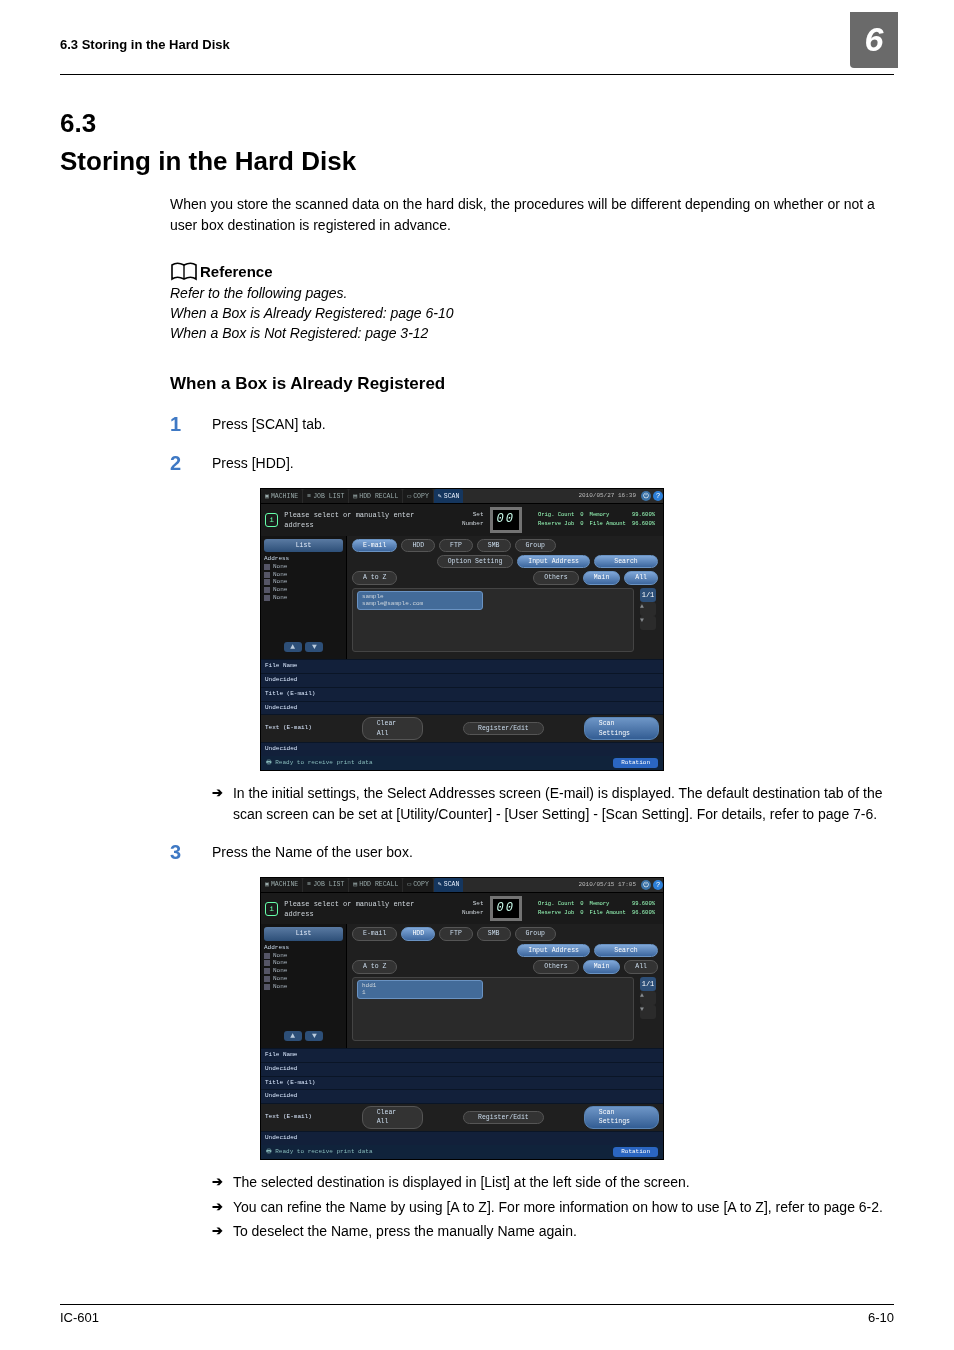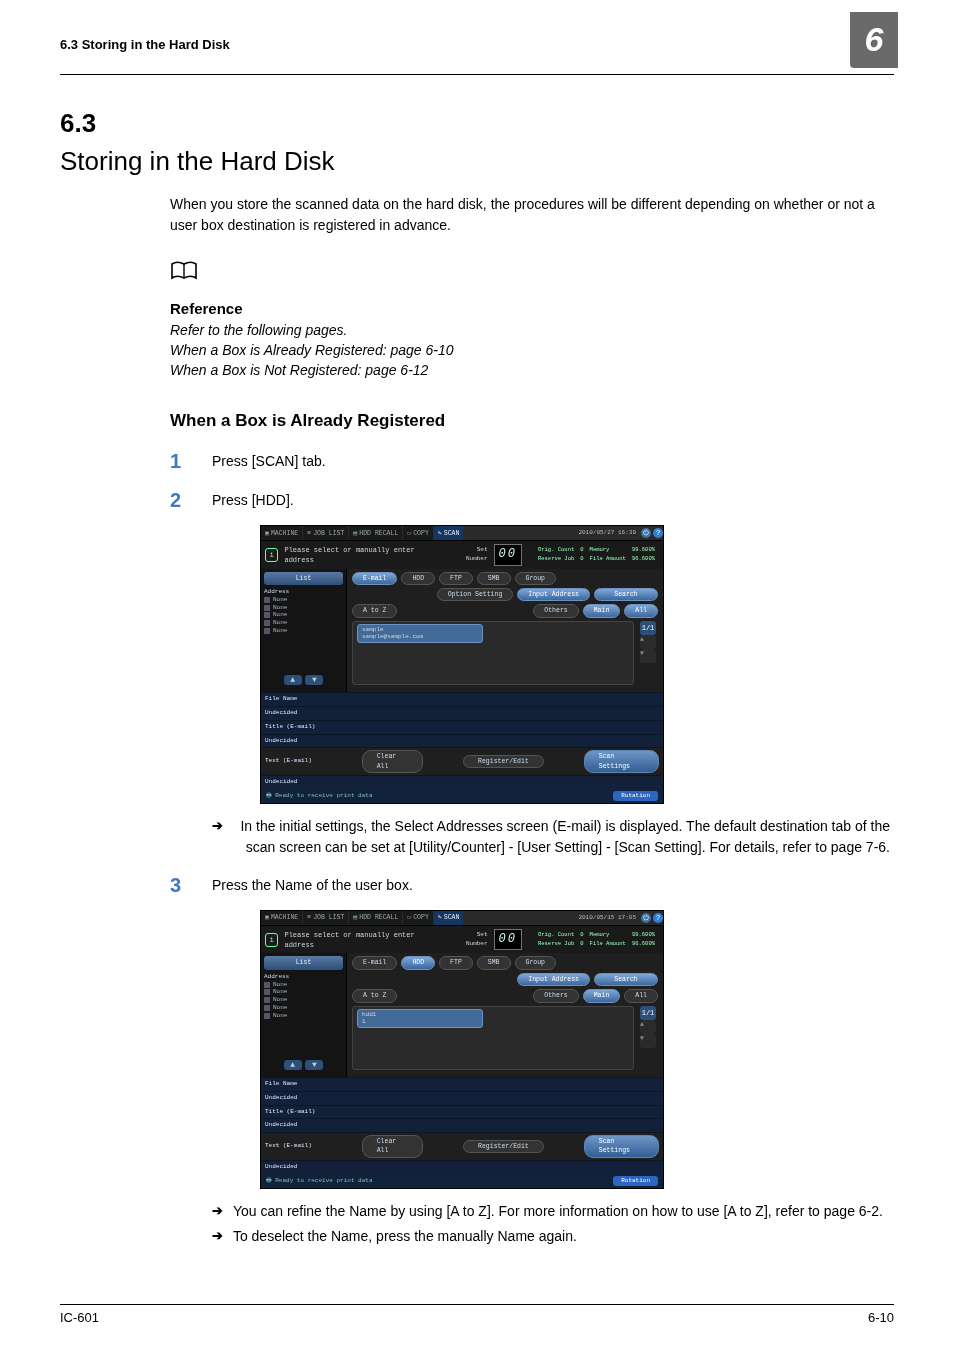--- a/index.html
+++ b/index.html
@@ -39,30 +39,30 @@
   .section-heading {
     display: flex; align-items: baseline;
     margin-bottom: 14px;
     flex-direction: column;
   }
   .section-heading .num {
     font-size: 26px; font-weight: bold;
     width: 110px;
   }
   .section-heading .title {
-    font-size: 26px; font-weight: normal;
+    font-size: 26px; font-weight: bold;
   }
   .body-col {
     margin-left: 110px;
     max-width: 720px;
   }
   .ref-block { margin-top: 26px; }
   .ref-head {
     font-weight: bold; font-size: 15px;
-    display: flex; align-items: flex-start; gap: 17px; flex-direction: column;
+    display: flex; align-items: center; gap: 2px;
   }
   .ref-icon {
     width: 28px; height: 20px;
     display:inline-flex;
   }
   .italic { font-style: italic; }
   .sub-heading {
     font-size: 17px; font-weight: bold;
     margin-top: 28px; margin-bottom: 14px;
   }
@@ -125,21 +125,21 @@
   .topbar .info-ico{
     width:14px;height:14px;border:1px solid #6fa;border-radius:3px;
     display:flex;align-items:center;justify-content:center;color:#6fa;font-size:8px;
   }
   .topbar .msg{font-size:7px;color:#cfd6dc;}
   .topbar .grow{flex:1;}
   .topbar .setn{font-size:6px;text-align:right;}
   .topbar .digits{
     font-family:"Courier New",monospace;font-style:italic;
     background:#000;color:#cfe;letter-spacing:2px;padding:1px 4px;font-size:12px;
-    border:1px solid #737373;
+    border:3px solid #737373;
   }
   .topbar .stats{font-size:5.5px;line-height:1.2;white-space:pre;margin-left:6px;color:#9fb;}
   .topbar .stats td{padding:0 2px;}
 
   .panel .workrow{display:flex;}
   .leftcol{width:86px;background:#141414;border-right:1px solid #000;padding:3px;}
   .listbtn{background:linear-gradient(#5a7aa2,#2d4f78);text-align:center;padding:2px 0;border-radius:3px;font-size:6.5px;color:#e6eefc;margin-bottom:3px;}
   .addr-block{font-size:6px;line-height:1.3;color:#a8b4bf;}
   .addr-block div{display:flex;gap:3px;align-items:center;}
   .addr-ico{width:6px;height:6px;background:#556;}
@@ -199,21 +199,21 @@
         <span class="ref-icon">
           <svg viewBox="0 0 28 20" width="28" height="20">
               <path d="M2 3c3-2 8-2 12 0 4-2 9-2 12 0v14c-3-2-8-2-12 0-4-2-9-2-12 0V3z" fill="none" stroke="#000" stroke-width="1.6"></path>
               <path d="M14 3v14" stroke="#000" stroke-width="1.4"></path>
             </svg>
         </span>
         <span>Reference</span>
       </div>
       <div class="italic">Refer to the following pages.</div>
       <div class="italic">When a Box is Already Registered: page 6-10</div>
-      <div class="italic">When a Box is Not Registered: page 6-12</div>
+      <div class="italic">When a Box is Not Registered: page 3-12</div>
     </div>
 
     <div class="sub-heading">When a Box is Already Registered</div>
 
     <ol class="step-list">
       <li>
         <div class="step-num">1</div>
         <div class="step-text">Press [SCAN] tab.</div>
       </li>
 
@@ -358,21 +358,21 @@
           <div class="lbl">Undecided</div>
         </div>
     </div>
     <div class="statusbar">
       <span>🖶 <span>Ready to receive print data</span></span>
       <span class="rotbtn">Rotation</span>
     </div>
   </div>
 
   <div class="body-col">
-    <ul class="arrow-list" style="margin-left:42px;text-align:right;">
+    <ul class="arrow-list" style="margin-left:42px;">
       <li>
           <span>In the initial settings, the Select Addresses screen (E-mail) is displayed.  The default destination tab of the scan screen can be set at [Utility/Counter] - [User Setting] - [Scan Setting]. For details, refer to page 7-6.</span>
         </li>
     </ul>
 
     <ol class="step-list" style="margin-top:14px;">
       <li>
         <div class="step-num">3</div>
         <div class="step-text">Press the Name of the user box.</div>
       </li>
@@ -510,20 +510,23 @@
     </div>
     <div class="statusbar">
       <span>🖶 <span>Ready to receive print data</span></span>
       <span class="rotbtn">Rotation</span>
     </div>
   </div>
 
   <div class="body-col">
     <ul class="arrow-list" style="margin-left:42px;">
       <li>
+          <span>The selected destination is displayed in [List] at the left side of the screen.</span>
+        </li>
+      <li>
           <span>You can refine the Name by using [A to Z]. For more information on how to use [A to Z], refer to page 6-2.</span>
         </li>
       <li>
           <span>To deselect the Name, press the manually Name again.</span>
         </li>
     </ul>
   </div>
 
   <div class="footer-row">
     <span>IC-601</span>

